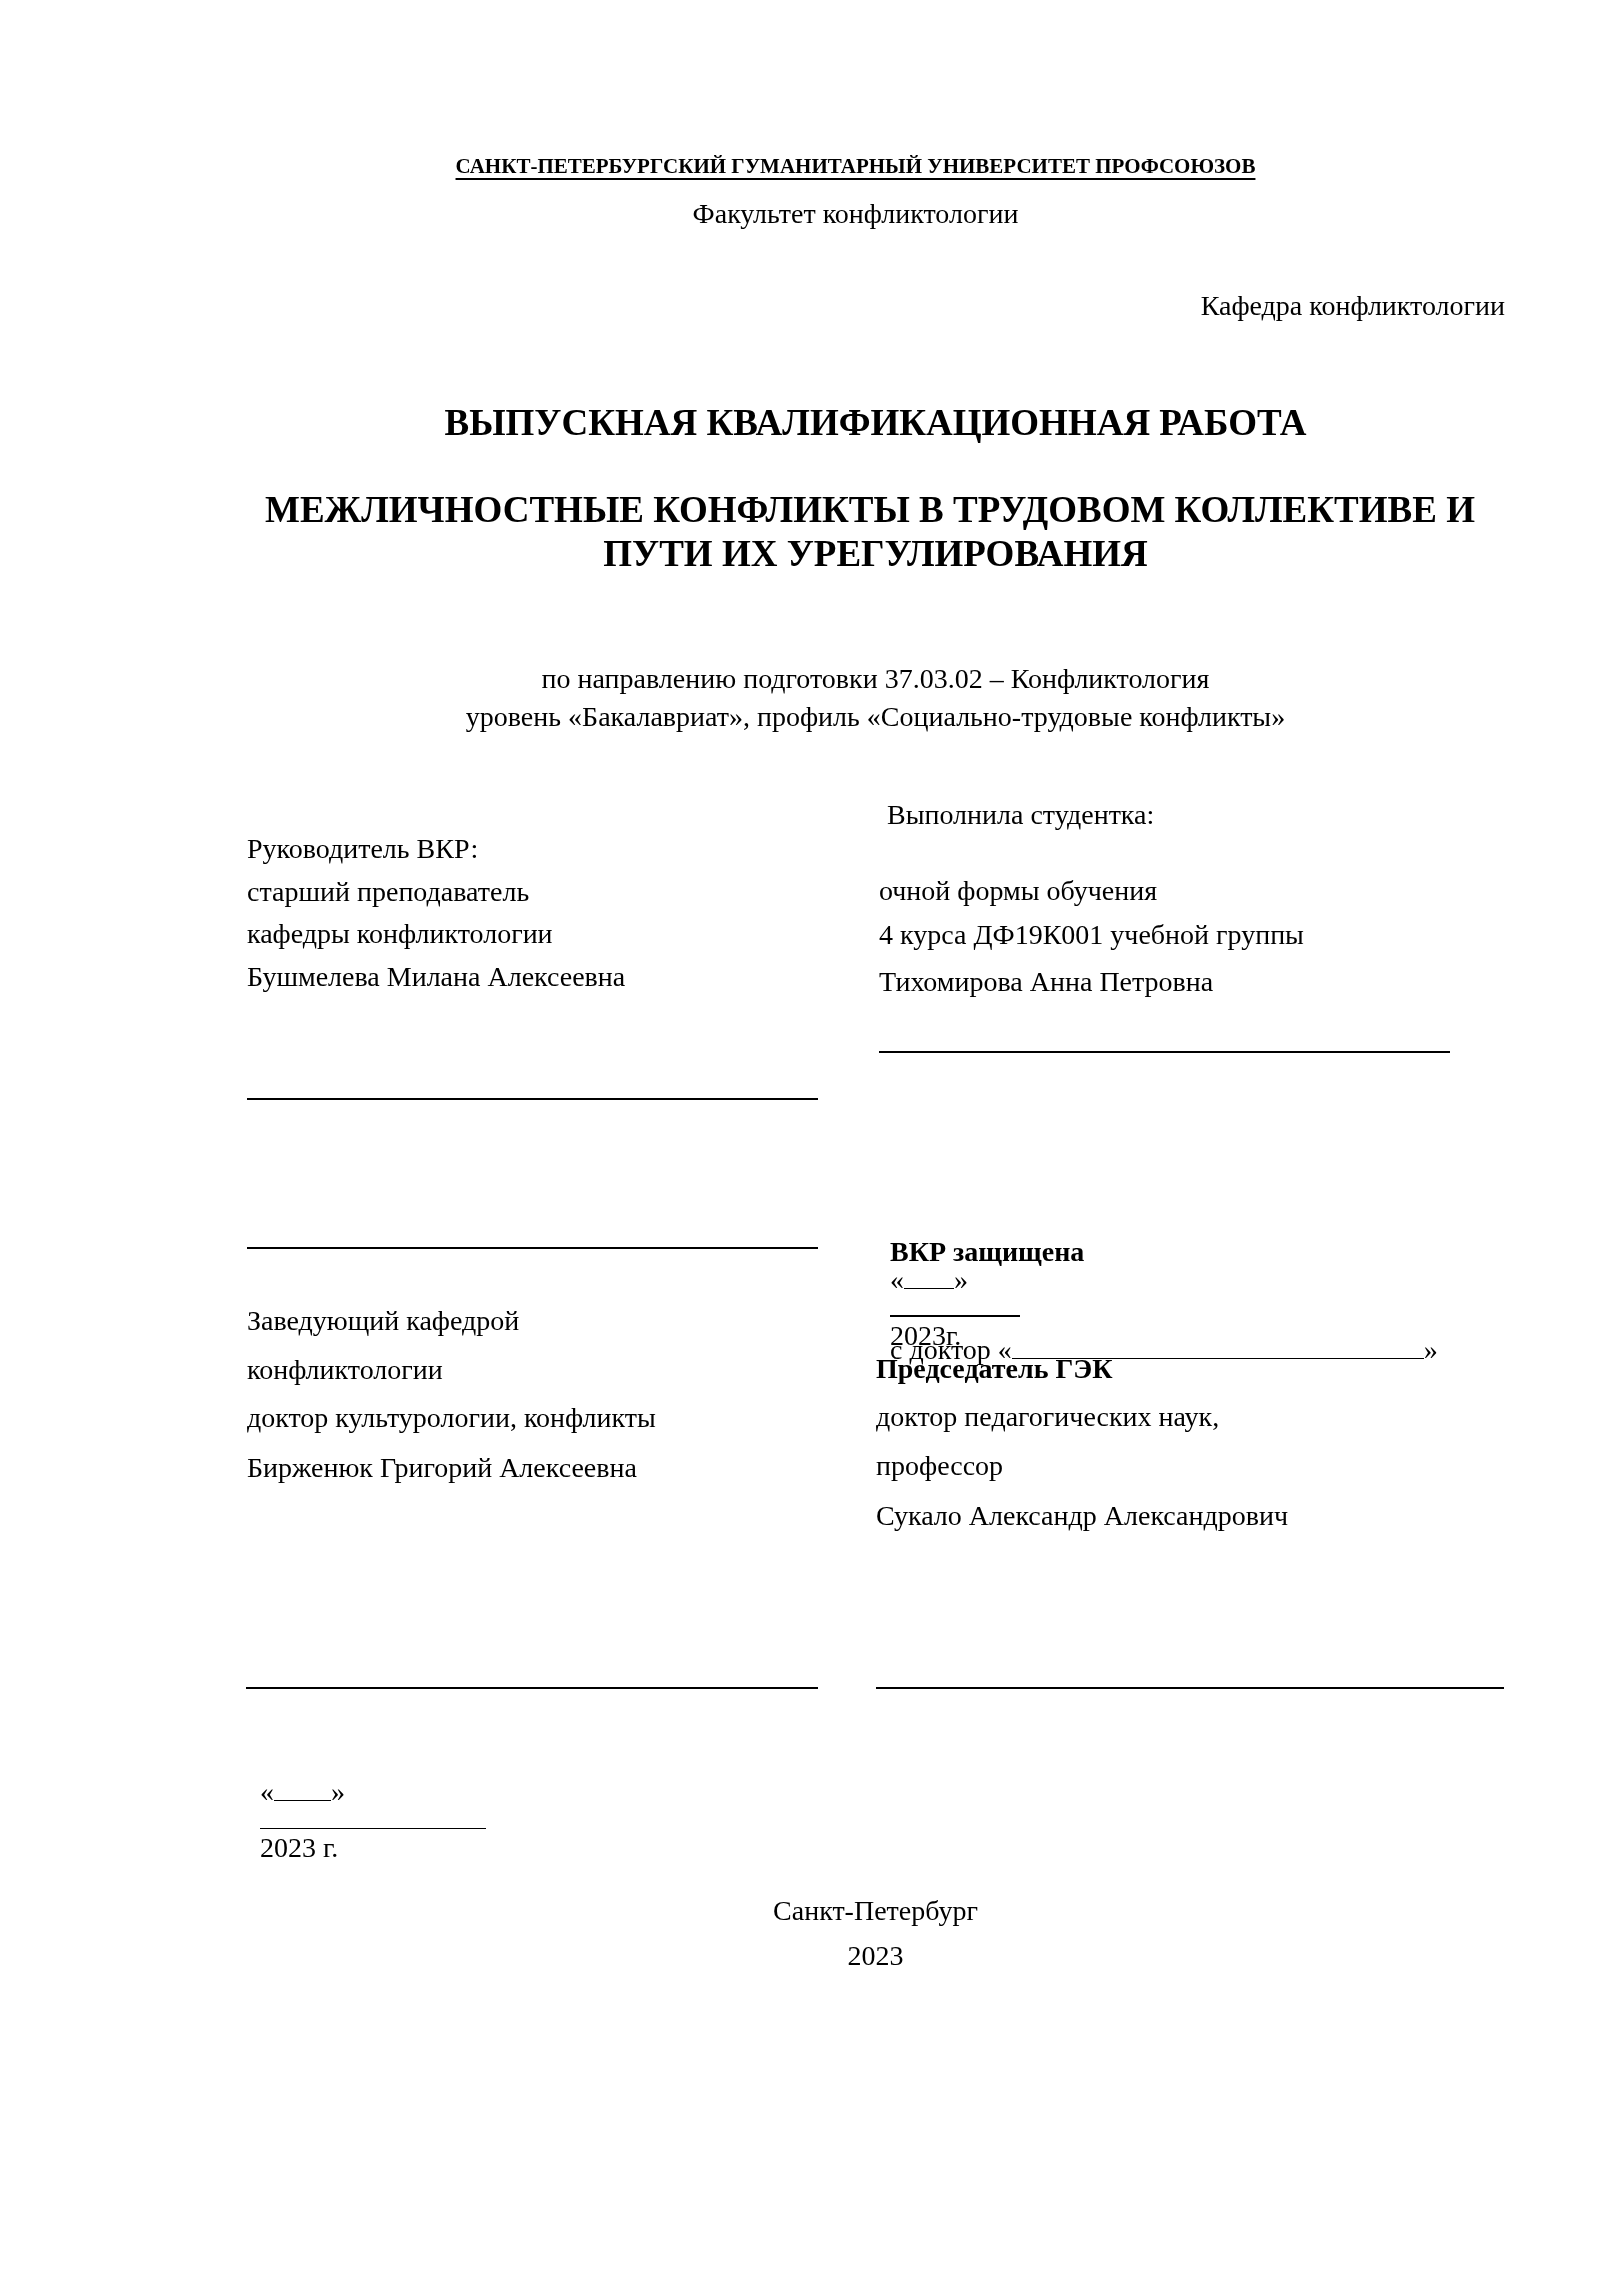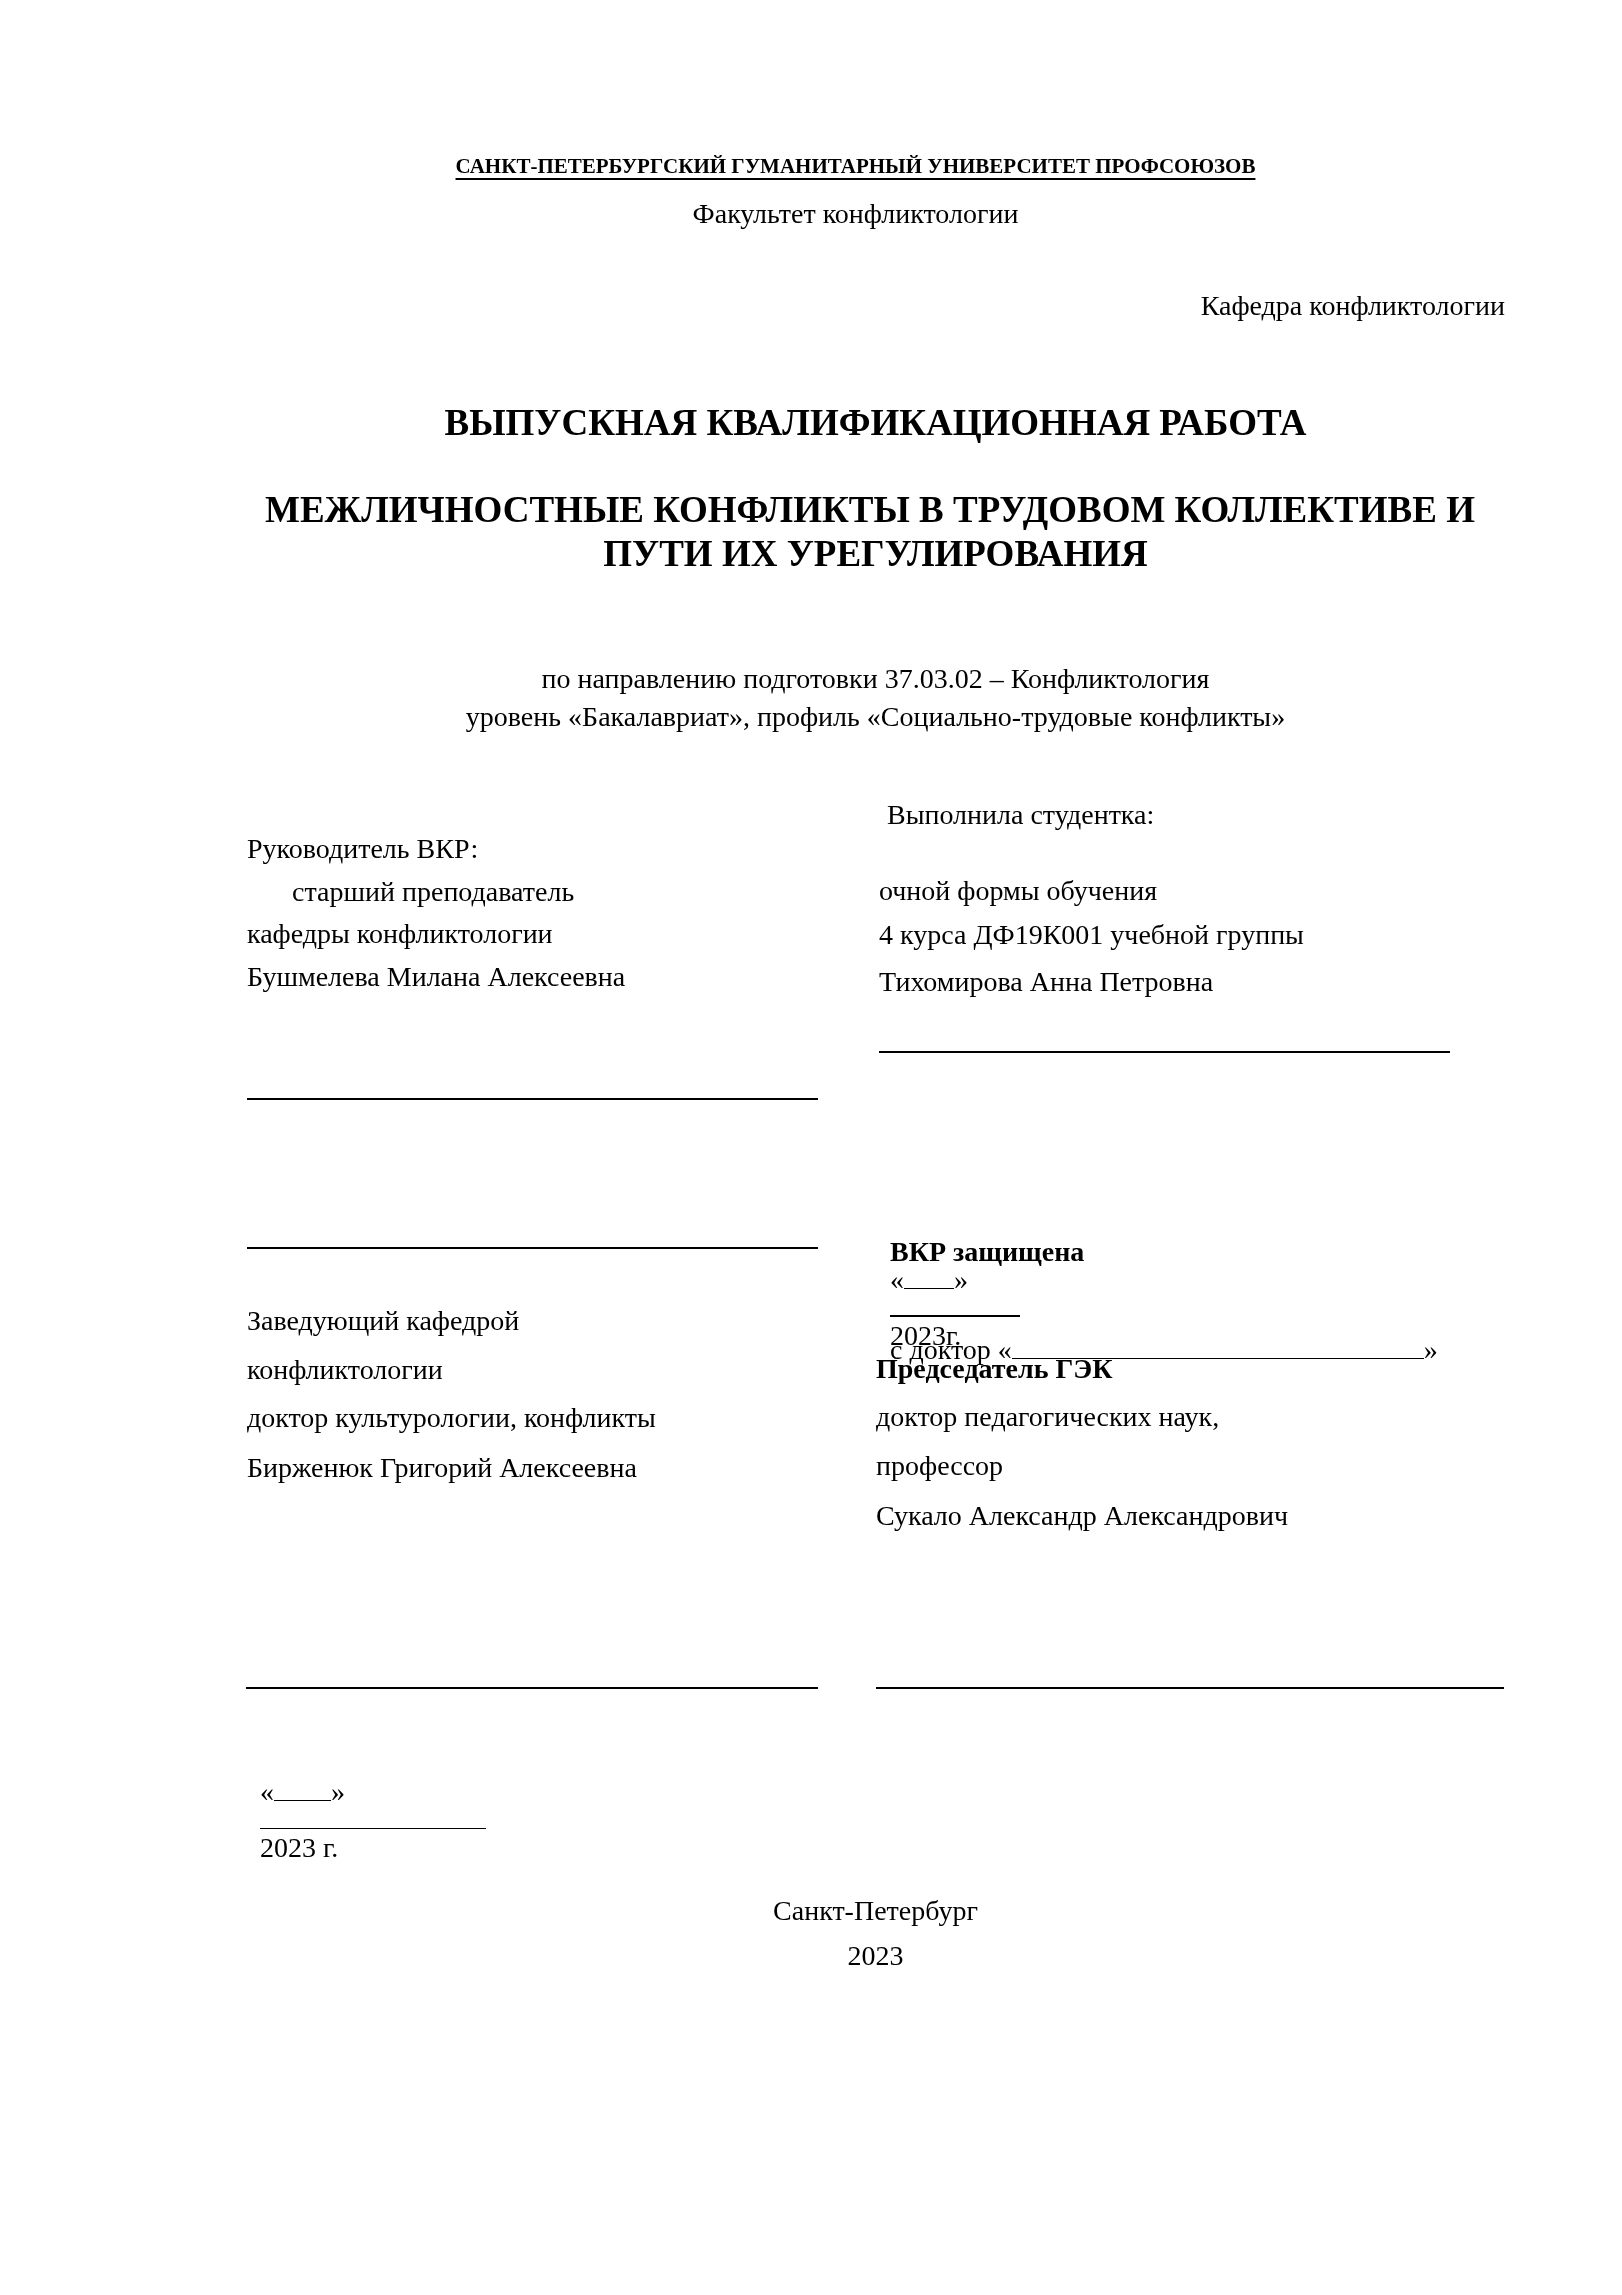--- a/index.html
+++ b/index.html
@@ -25,21 +25,21 @@
 <div class="ln r right" style="left:1021px; width:484px; top:292px;">Кафедра конфликтологии</div>
 
 <div class="ln t47 b center" style="left:246px; width:1259px; top:404px;">ВЫПУСКНАЯ КВАЛИФИКАЦИОННАЯ РАБОТА</div>
 <div class="ln t47 b center" style="left:228px; width:1284px; top:491px;">МЕЖЛИЧНОСТНЫЕ КОНФЛИКТЫ В ТРУДОВОМ КОЛЛЕКТИВЕ И</div>
 <div class="ln t47 b center" style="left:246px; width:1259px; top:535px;">ПУТИ ИХ УРЕГУЛИРОВАНИЯ</div>
 
 <div class="ln r center" style="left:246px; width:1259px; top:665px;">по направлению подготовки 37.03.02 – Конфликтология</div>
 <div class="ln r center" style="left:246px; width:1259px; top:703px;">уровень «Бакалавриат», профиль «Социально-трудовые конфликты»</div>
 
 <div class="ln r" style="left:247px; top:835px;">Руководитель ВКР:</div>
-<div class="ln r" style="left:247px; top:878px;margin-left:45px;">старший преподаватель</div>
+<div class="ln r" style="left:247px; top:878px;">старший преподаватель</div>
 <div class="ln r" style="left:247px; top:920px;">кафедры конфликтологии</div>
 <div class="ln r" style="left:247px; top:963px;">Бушмелева Милана Алексеевна</div>
 <div class="rule" style="left:247px; width:571px; top:1098px;"></div>
 
 <div class="ln r" style="left:879px; top:801px;margin-left:8px;">Выполнила студентка:</div>
 <div class="ln r" style="left:879px; top:877px;">очной формы обучения</div>
 <div class="ln r" style="left:879px; top:921px;">4 курса ДФ19К001 учебной группы</div>
 <div class="ln r" style="left:879px; top:968px;">Тихомирова Анна Петровна</div>
 <div class="rule" style="left:879px; width:571px; top:1051px;"></div>
 

